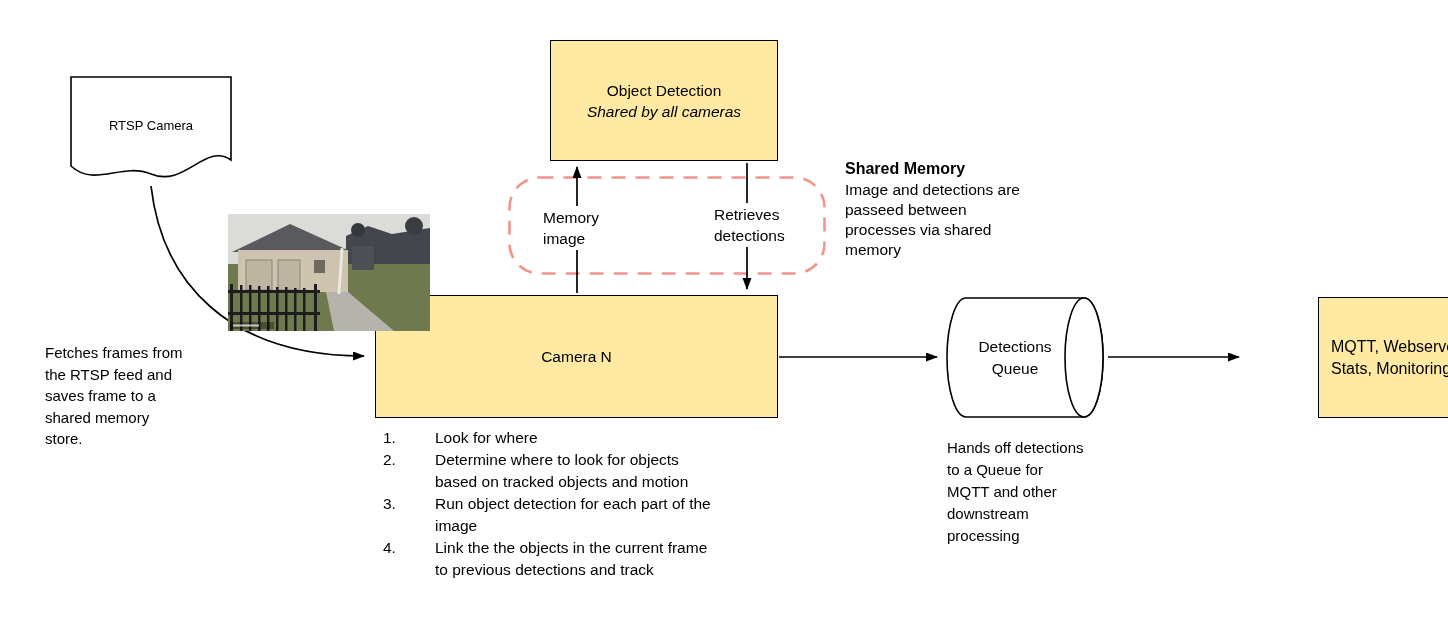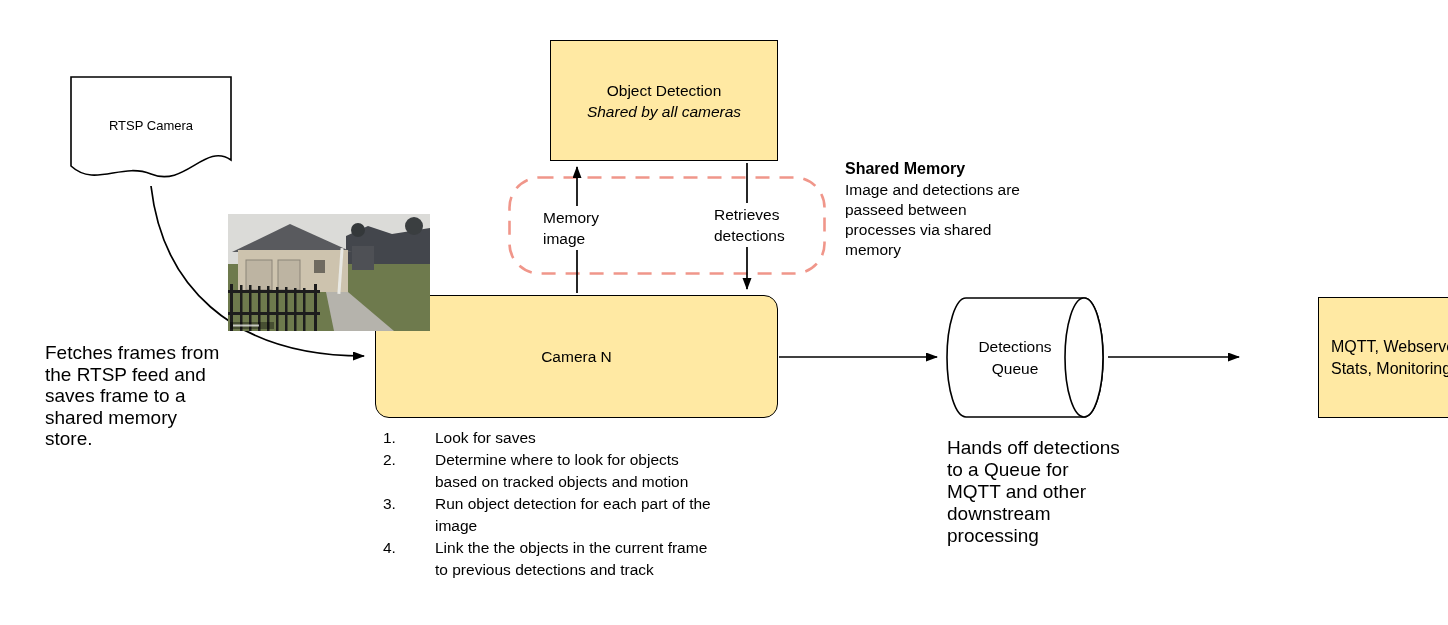--- a/index.html
+++ b/index.html
@@ -13,21 +13,21 @@
     position:relative;width:1448px;height:625px;background:#ffffff;
     font-family:"Liberation Sans","DejaVu Sans",sans-serif;color:#000;overflow:hidden;
   }
   .abs{position:absolute;}
   .box{
     position:absolute;background:var(--box-fill);border:1.6px solid var(--box-border);
     box-sizing:border-box;display:flex;flex-direction:column;align-items:center;justify-content:center;
     z-index:1;font-size:15.5px;line-height:21px;text-align:center;
   }
   .note{
-    position:absolute;white-space:pre-line;font-size:19px;line-height:21.5px;z-index:1;
+    position:absolute;white-space:pre-line;font-size:15px;line-height:21.5px;z-index:1;
   }
   .edge-label{
     position:absolute;background:#ffffff;padding:1px 3px;white-space:pre-line;
     font-size:15.5px;line-height:21px;z-index:3;
   }
   .shape-svg{position:absolute;z-index:1;}
   .arrow-layer{position:absolute;left:0;top:0;z-index:2;pointer-events:none;}
   .sm-title{font-weight:bold;font-size:16px;line-height:22px;}
   .sm-body{white-space:pre-line;font-size:15.5px;line-height:20px;}
   .steps{position:absolute;left:383px;top:427px;width:402px;z-index:1;font-size:15.5px;line-height:22px;}
@@ -73,28 +73,28 @@
   </svg>
 
   <div class="abs" style="left:845px;top:158px;width:225px;z-index:1;">
     <div class="sm-title">Shared Memory</div>
     <div class="sm-body">Image and detections are
 passeed between
 processes via shared
 memory</div>
   </div>
 
-  <div class="box" style="left:375px;top:295px;width:403px;height:123px;border-radius:14px;">
+  <div class="box" style="left:375px;top:295px;width:403px;height:123px;">
     <div>Camera N</div>
   </div>
 
   <div class="steps">
     <div class="step">
       <div class="num">1.</div>
-      <div class="txt">Look for saves</div>
+      <div class="txt">Look for where</div>
     </div>
     <div class="step">
       <div class="num">2.</div>
       <div class="txt">Determine where to look for objects
 based on tracked objects and motion</div>
     </div>
     <div class="step">
       <div class="num">3.</div>
       <div class="txt">Run object detection for each part of the
 image</div>

